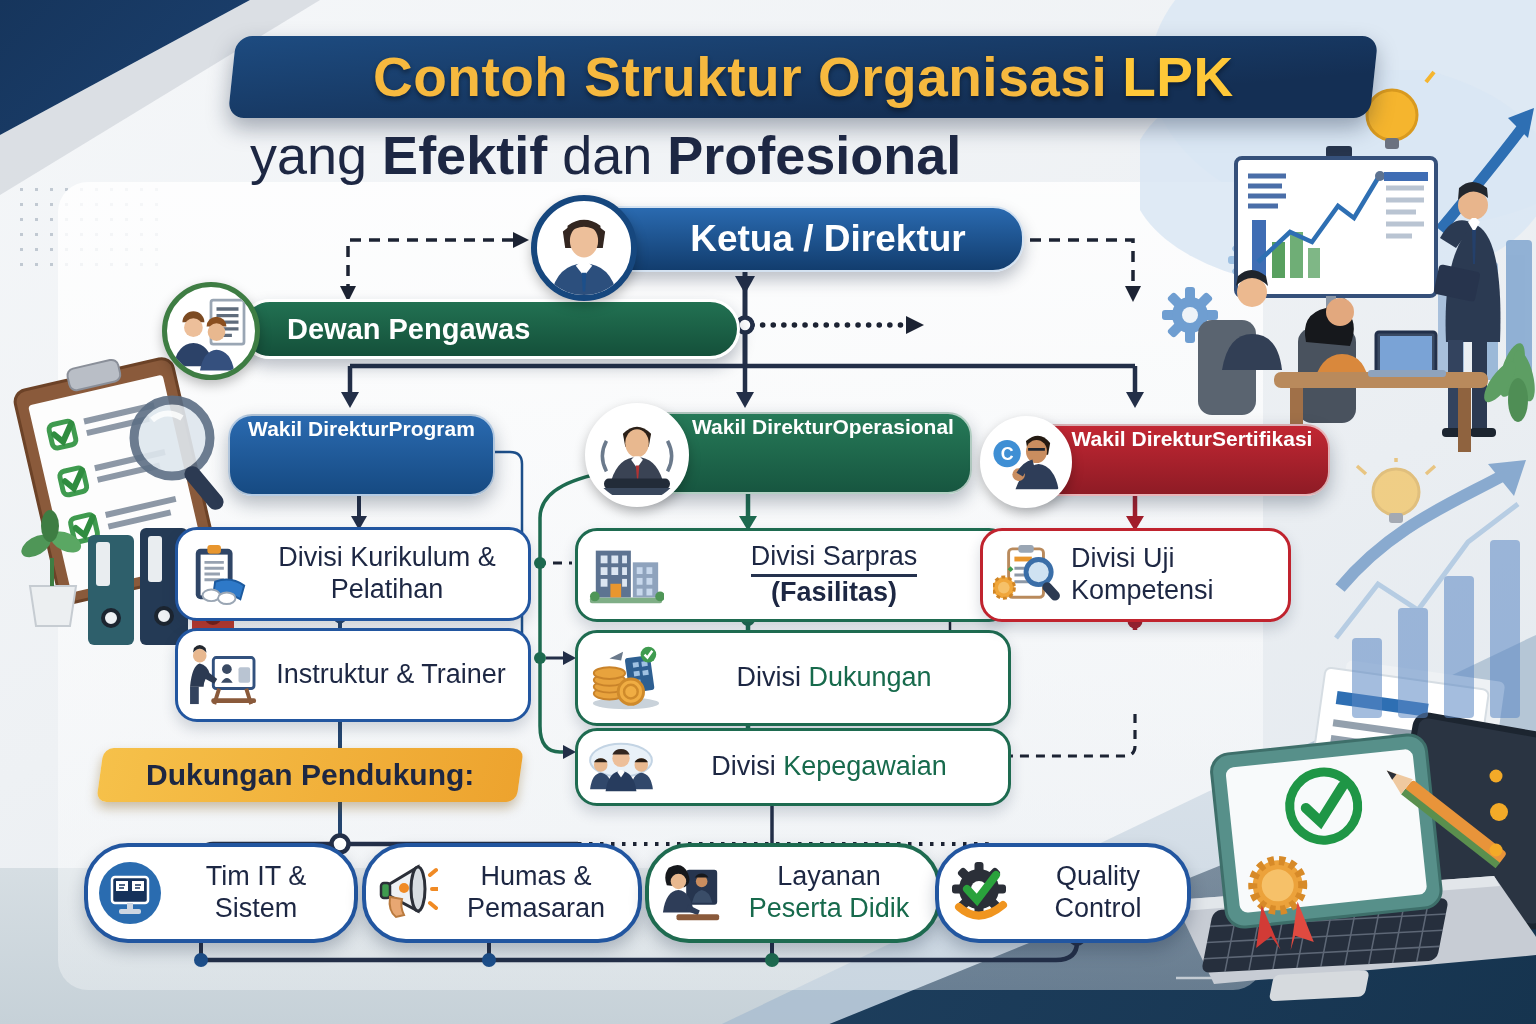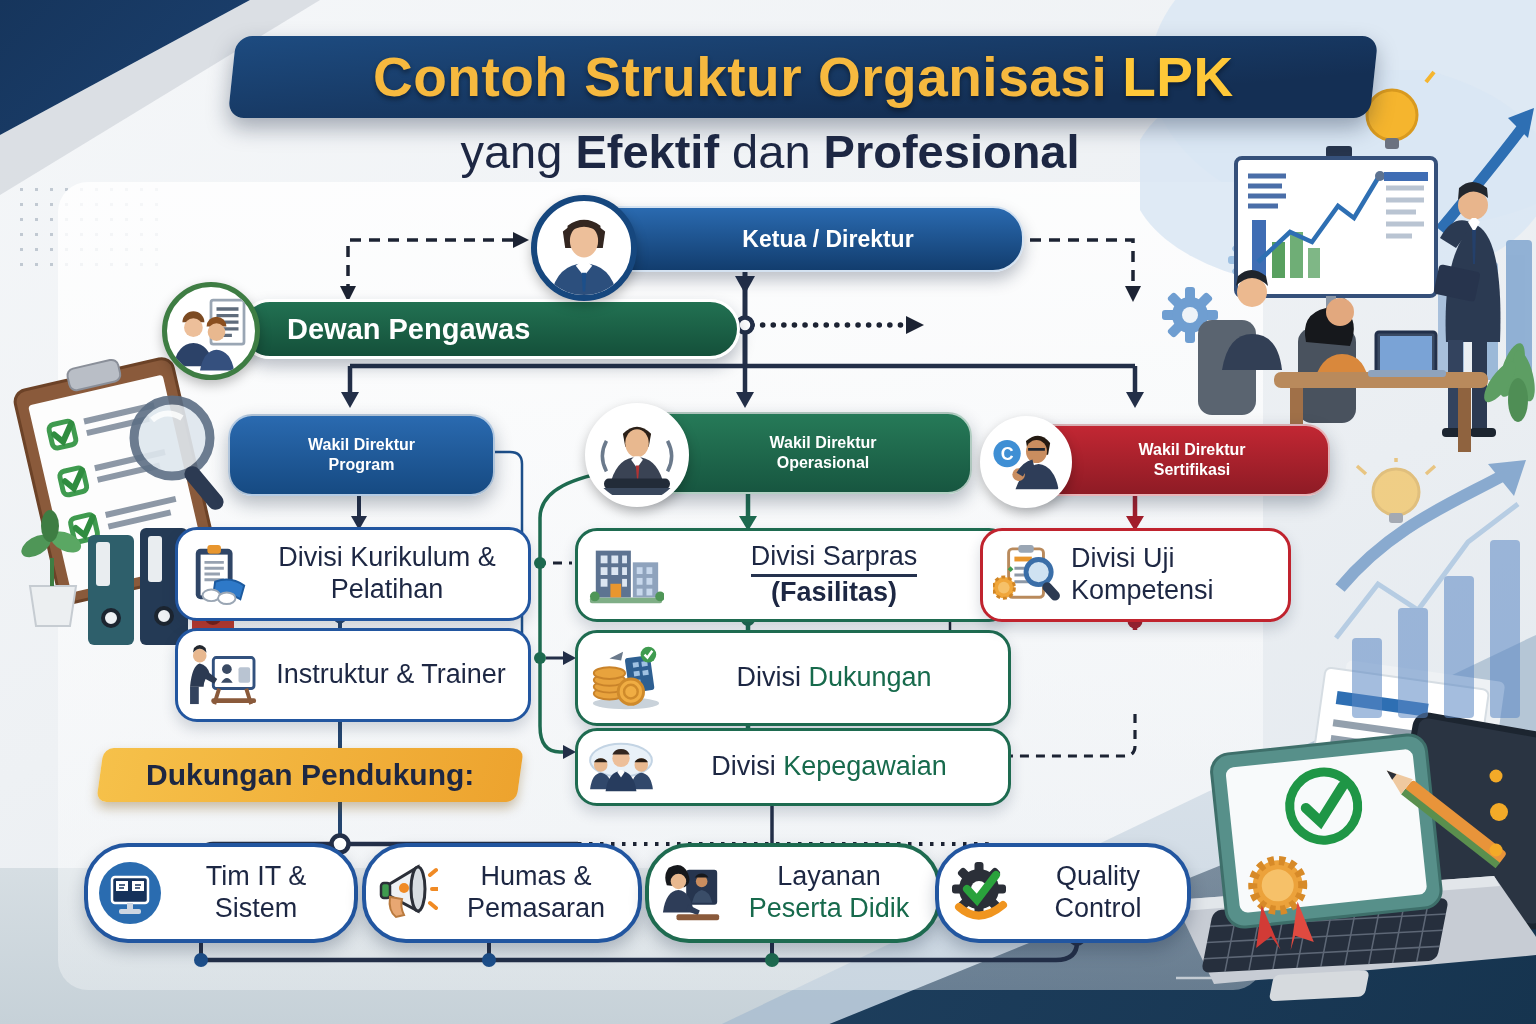--- a/index.html
+++ b/index.html
@@ -24,32 +24,32 @@
   .deco{position:absolute;z-index:1;pointer-events:none}
   
   .title-banner{position:absolute;left:232px;top:36px;width:1142px;height:82px;z-index:3;
     background:linear-gradient(175deg,#1d4b80 0%,#14declined 0,#142f54 75%);
     background:linear-gradient(175deg,#1d4b80 0%,#142f54 75%);
     border-radius:16px;transform:skewX(-6deg);display:flex;align-items:center;justify-content:center;
     box-shadow:0 10px 22px rgba(15,30,55,.35)}
   .title-banner .inner{transform:skewX(6deg);font-size:55px;font-weight:800;color:#f6b93f;
     letter-spacing:.5px;white-space:nowrap;text-shadow:0 3px 5px rgba(0,0,0,.4)}
   .title-banner .lpk{color:#ffc838;margin-left:15px}
-  .subtitle{position:absolute;left:250px;top:124px;width:1040px;text-align:center;z-index:3;
-    font-size:47px;color:#1d2743;font-weight:500}
+  .subtitle{position:absolute;left:250px;top:124px;width:1040px;z-index:3;
+    font-size:54px;color:#1d2743;font-weight:500}
   .subtitle b{font-weight:800}
   
   .pill{position:absolute;z-index:4;display:flex;align-items:center;border-radius:31px;
     font-weight:800;box-shadow:0 8px 16px rgba(20,35,60,.28)}
-  .pill-blue{background:linear-gradient(180deg,#2a6ab0,#123d6e);color:#fff;border:2px solid #d4e2f1;font-size:23px}
+  .pill-blue{background:linear-gradient(180deg,#2a6ab0,#123d6e);color:#fff;border:2px solid #d4e2f1;font-size:37px}
   .pill-green{background:linear-gradient(180deg,#227152,#14503a);color:#fff;border:3px solid #fff;font-size:29px}
   .pill-orange{background:linear-gradient(180deg,#f8bf4a,#e69a27);color:#1d2743;border:3px solid #fff;
     font-size:27px;justify-content:center}
-  .wd{position:absolute;z-index:4;display:flex;flex-direction:column;justify-content:center;text-align:center;
-    color:#fff;font-weight:800;font-size:16px;line-height:1.22;border-radius:24px;
+  .wd{position:absolute;z-index:4;display:flex;flex-direction:row;justify-content:center;text-align:center;
+    color:#fff;font-weight:800;font-size:21px;line-height:1.22;border-radius:24px;
     border:2px solid rgba(255,255,255,.65);box-shadow:0 8px 18px rgba(20,35,60,.3)}
   .wd-blue{background:linear-gradient(180deg,#2a6ab0,#164a82)}
   .wd-green{background:linear-gradient(180deg,#267a58,#175640)}
   .wd-red{background:linear-gradient(180deg,#c22733,#8e1b25)}
   .avatar{position:absolute;border-radius:50%;background:#fff;overflow:hidden;z-index:5;
     box-shadow:0 5px 12px rgba(0,0,0,.25)}
   .avatar svg{display:block;width:100%;height:100%}
   
   .dbox{position:absolute;z-index:4;background:#fff;border-radius:22px;display:flex;align-items:center;
     padding:4px 10px 4px 10px;box-shadow:0 7px 14px rgba(30,45,70,.18)}

